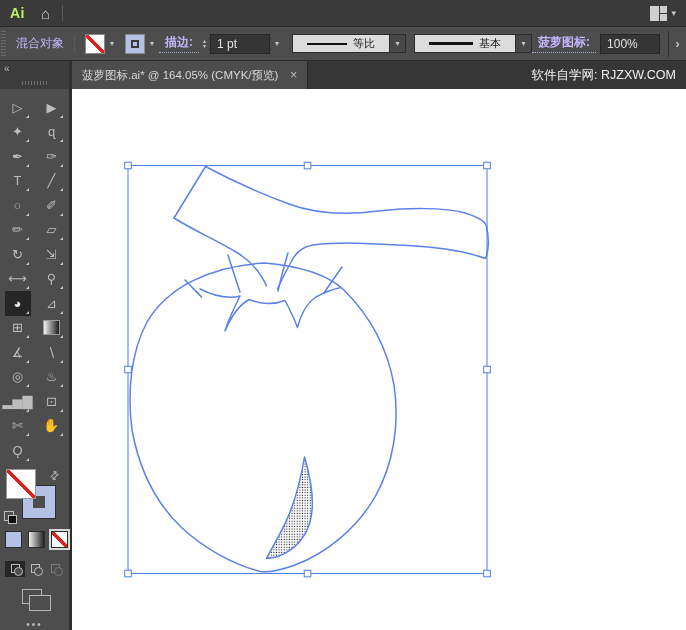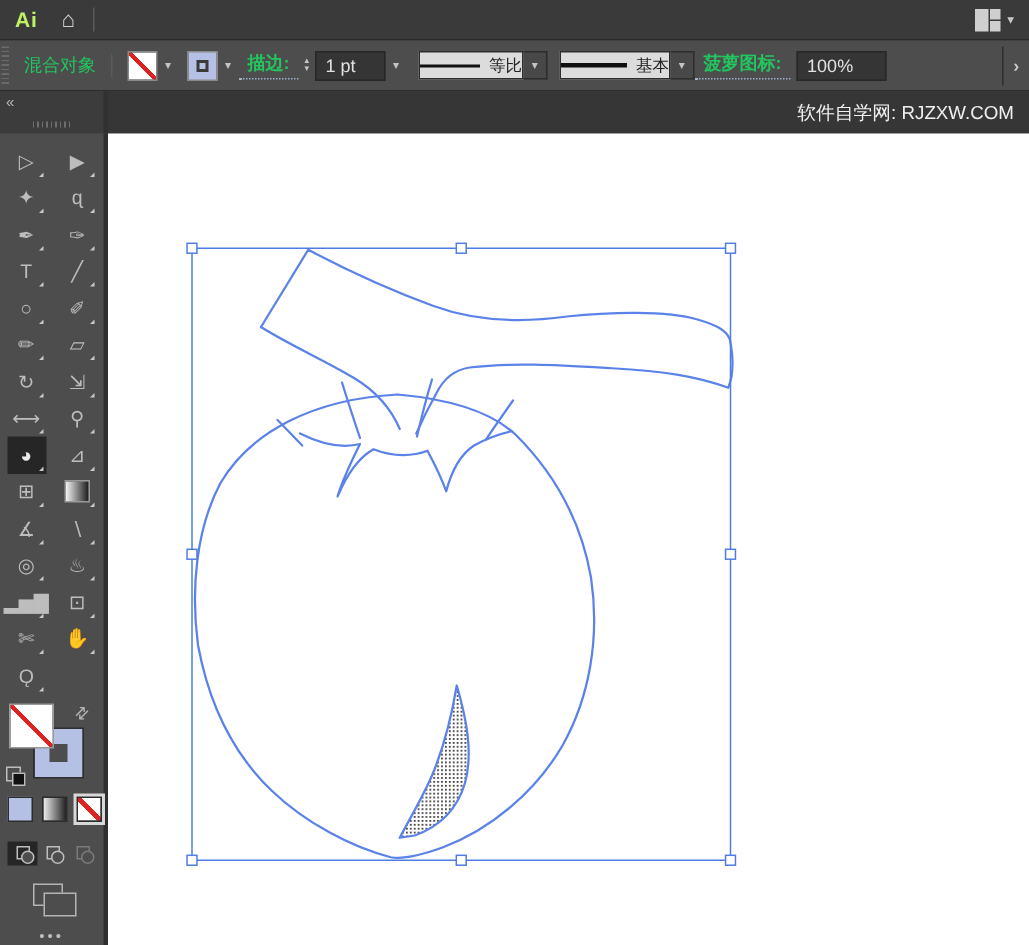--- a/index.html
+++ b/index.html
@@ -18,32 +18,32 @@
   .menus{display:flex;align-items:center;}
   .menu-item{padding:0 9px;color:#d8d8d8;font-size:12px;white-space:nowrap;cursor:default;}
   .spacer{flex:1;}
   .ws-icon{display:inline-grid;grid-template-columns:9px 7px;grid-template-rows:7px 7px;gap:1px;margin-right:4px;}
   .ws-icon i{background:#cfcfcf;display:block;}
   .ws-icon i.wsa{grid-row:1/3;}
   .chev{color:#c8c8c8;font-size:9px;margin-right:10px;}
   
   .controlbar{height:34px;flex:0 0 34px;background:#4d4d4d;display:flex;align-items:center;border-bottom:1px solid #2c2c2c;}
   .grip-v{width:5px;height:26px;margin:0 4px 0 1px;background:repeating-linear-gradient(to bottom,#6a6a6a 0 1px,transparent 1px 3px);}
-  .cb-label{color:#22c55e;padding:0 6px;white-space:nowrap;}
+  .cb-label{color:#c4b5fd;padding:0 6px;white-space:nowrap;}
   .cb-label.linky{border-bottom:1px dotted #9fb4cc;padding-bottom:1px;font-weight:bold;}
   .swatch{width:20px;height:20px;border:1px solid #8a8a8a;background:#fff;position:relative;margin-left:6px;}
   .swatch.none-fill{background:linear-gradient(to top right,#fff 44%,#d22 44%,#d22 56%,#fff 56%);}
   .swatch.stroke-sw{background:#b4c0e4;display:flex;align-items:center;justify-content:center;}
   .swatch.stroke-sw i{width:8px;height:8px;border:2px solid #3a3a3a;display:block;background:transparent;}
   .dd-chev{color:#c4c4c4;font-size:8px;padding:0 5px;}
   .stepper{display:flex;flex-direction:column;line-height:5px;font-size:6px;color:#c8c8c8;margin:0 2px 0 4px;}
   .field{background:#353535;border:1px solid #272727;color:#e2e2e2;height:20px;display:flex;align-items:center;padding:0 6px;font-size:12px;}
-  .field.stroke-w{width:47px;margin-left:2px;}
+  .field.stroke-w{width:60px;margin-left:2px;}
   .field.opacity{width:60px;margin-left:4px;}
-  .lightdd{height:19px;background:#dcdcdc;border:1px solid #2d2d2d;display:flex;align-items:center;padding:0 0;color:#222;margin-left:8px;}
+  .lightdd{height:19px;background:#dcdcdc;border:1px solid #2d2d2d;display:flex;align-items:center;padding:0 14px;color:#222;margin-left:8px;}
   .lightdd .pline{height:2px;background:#111;width:40px;margin-right:6px;display:block;}
   .lightdd.brush .pline{height:3px;width:44px;}
   .lightdd span.ddtext{font-size:11px;color:#222;white-space:nowrap;}
   .dd-btn{width:16px;height:19px;background:#484848;border:1px solid #2d2d2d;border-left:none;display:flex;align-items:center;justify-content:center;color:#c4c4c4;font-size:8px;}
   .more-btn{width:18px;height:26px;border-left:1px solid #2c2c2c;display:flex;align-items:center;justify-content:center;color:#c8c8c8;font-weight:bold;margin-left:2px;}
   
   .tabbar{height:28px;flex:0 0 28px;background:#363636;display:flex;align-items:stretch;}
   .tab-left{width:72px;flex:0 0 72px;background:#3c3c3c;position:relative;border-right:3px solid #313131;}
   .collapse{position:absolute;top:2px;left:4px;font-size:10px;color:#b5b5b5;letter-spacing:-2px;}
   .tb-dots{position:absolute;bottom:4px;left:50%;transform:translateX(-50%);width:26px;height:4px;
@@ -136,20 +136,24 @@
     <span class="cb-label linky">菠萝图标:</span>
     <div class="field opacity">100%</div>
     <div class="spacer"></div>
     <div class="more-btn">›</div>
   </div>
 
   <div class="tabbar">
     <div class="tab-left">
       <span class="collapse">«</span>
       <span class="tb-dots"></span>
+    </div>
+    <div class="doc-tab">
+      <span class="title">菠萝图标.ai* @ 164.05% (CMYK/预览)</span>
+      <span class="close">×</span>
     </div>
     <div class="spacer"></div>
     <div class="site-text">软件自学网: RJZXW.COM</div>
   </div>
 
   <div class="main">
 
     <div class="toolbar">
       <div class="tools">
 

